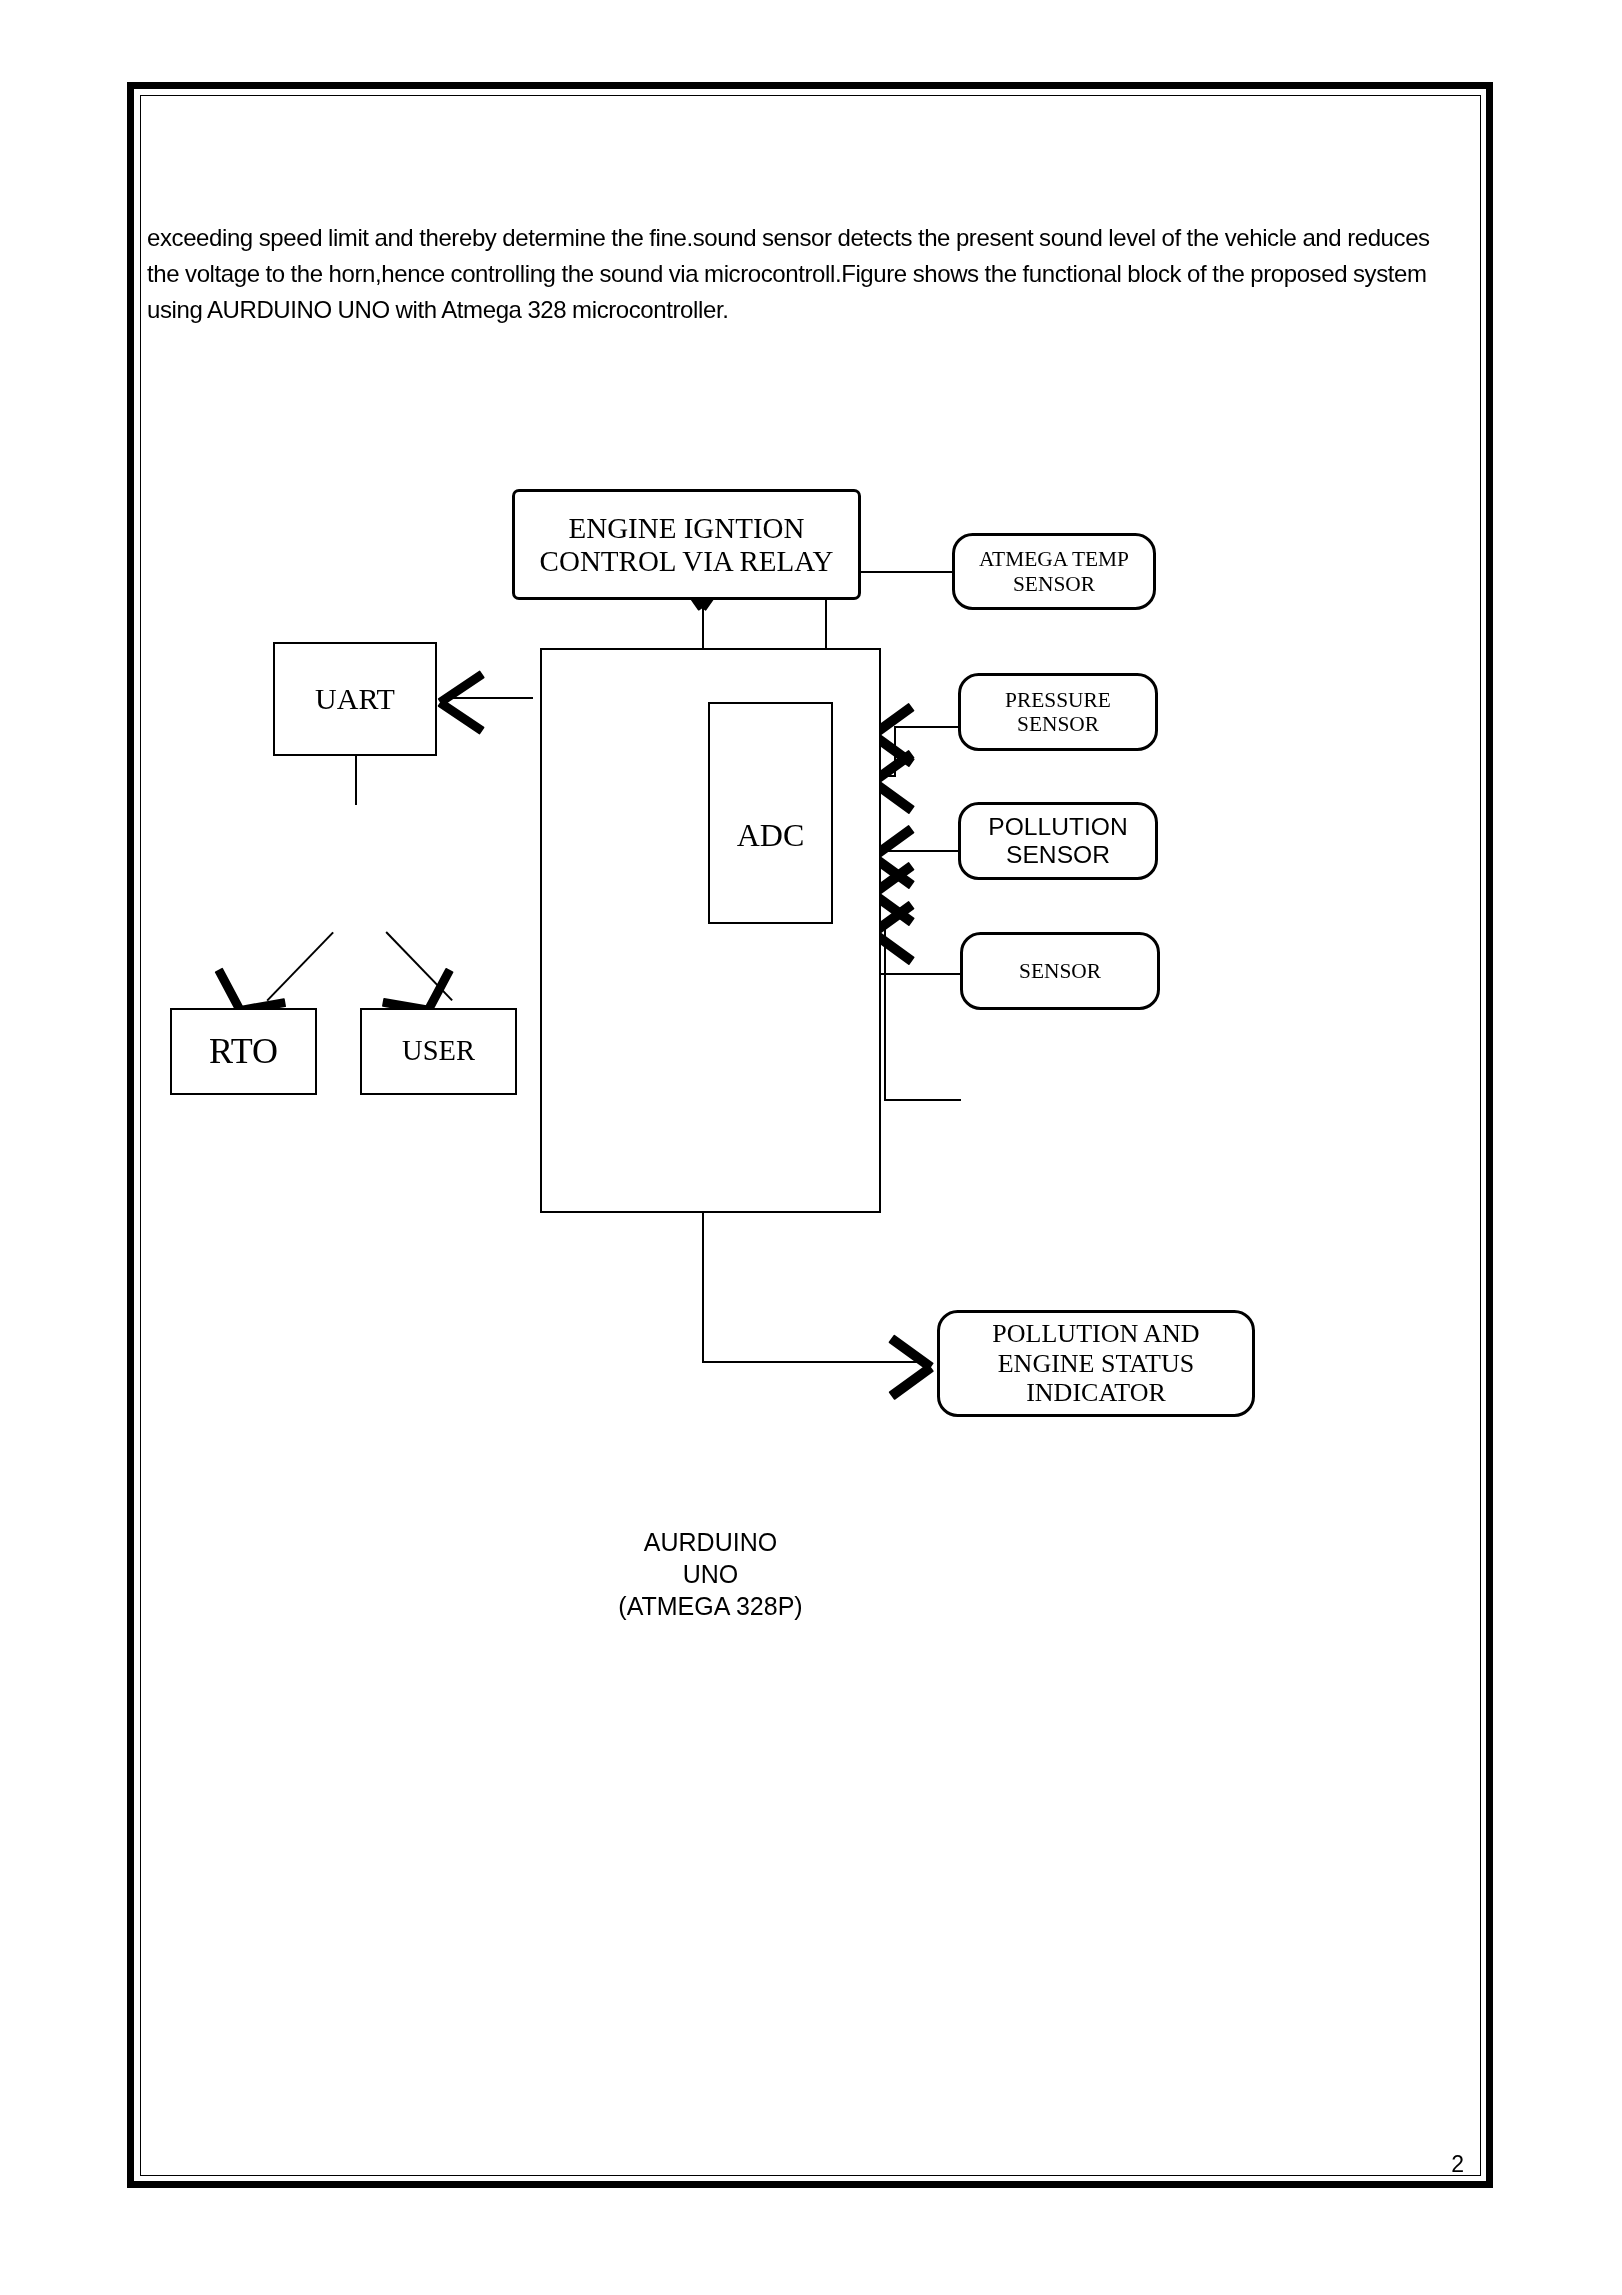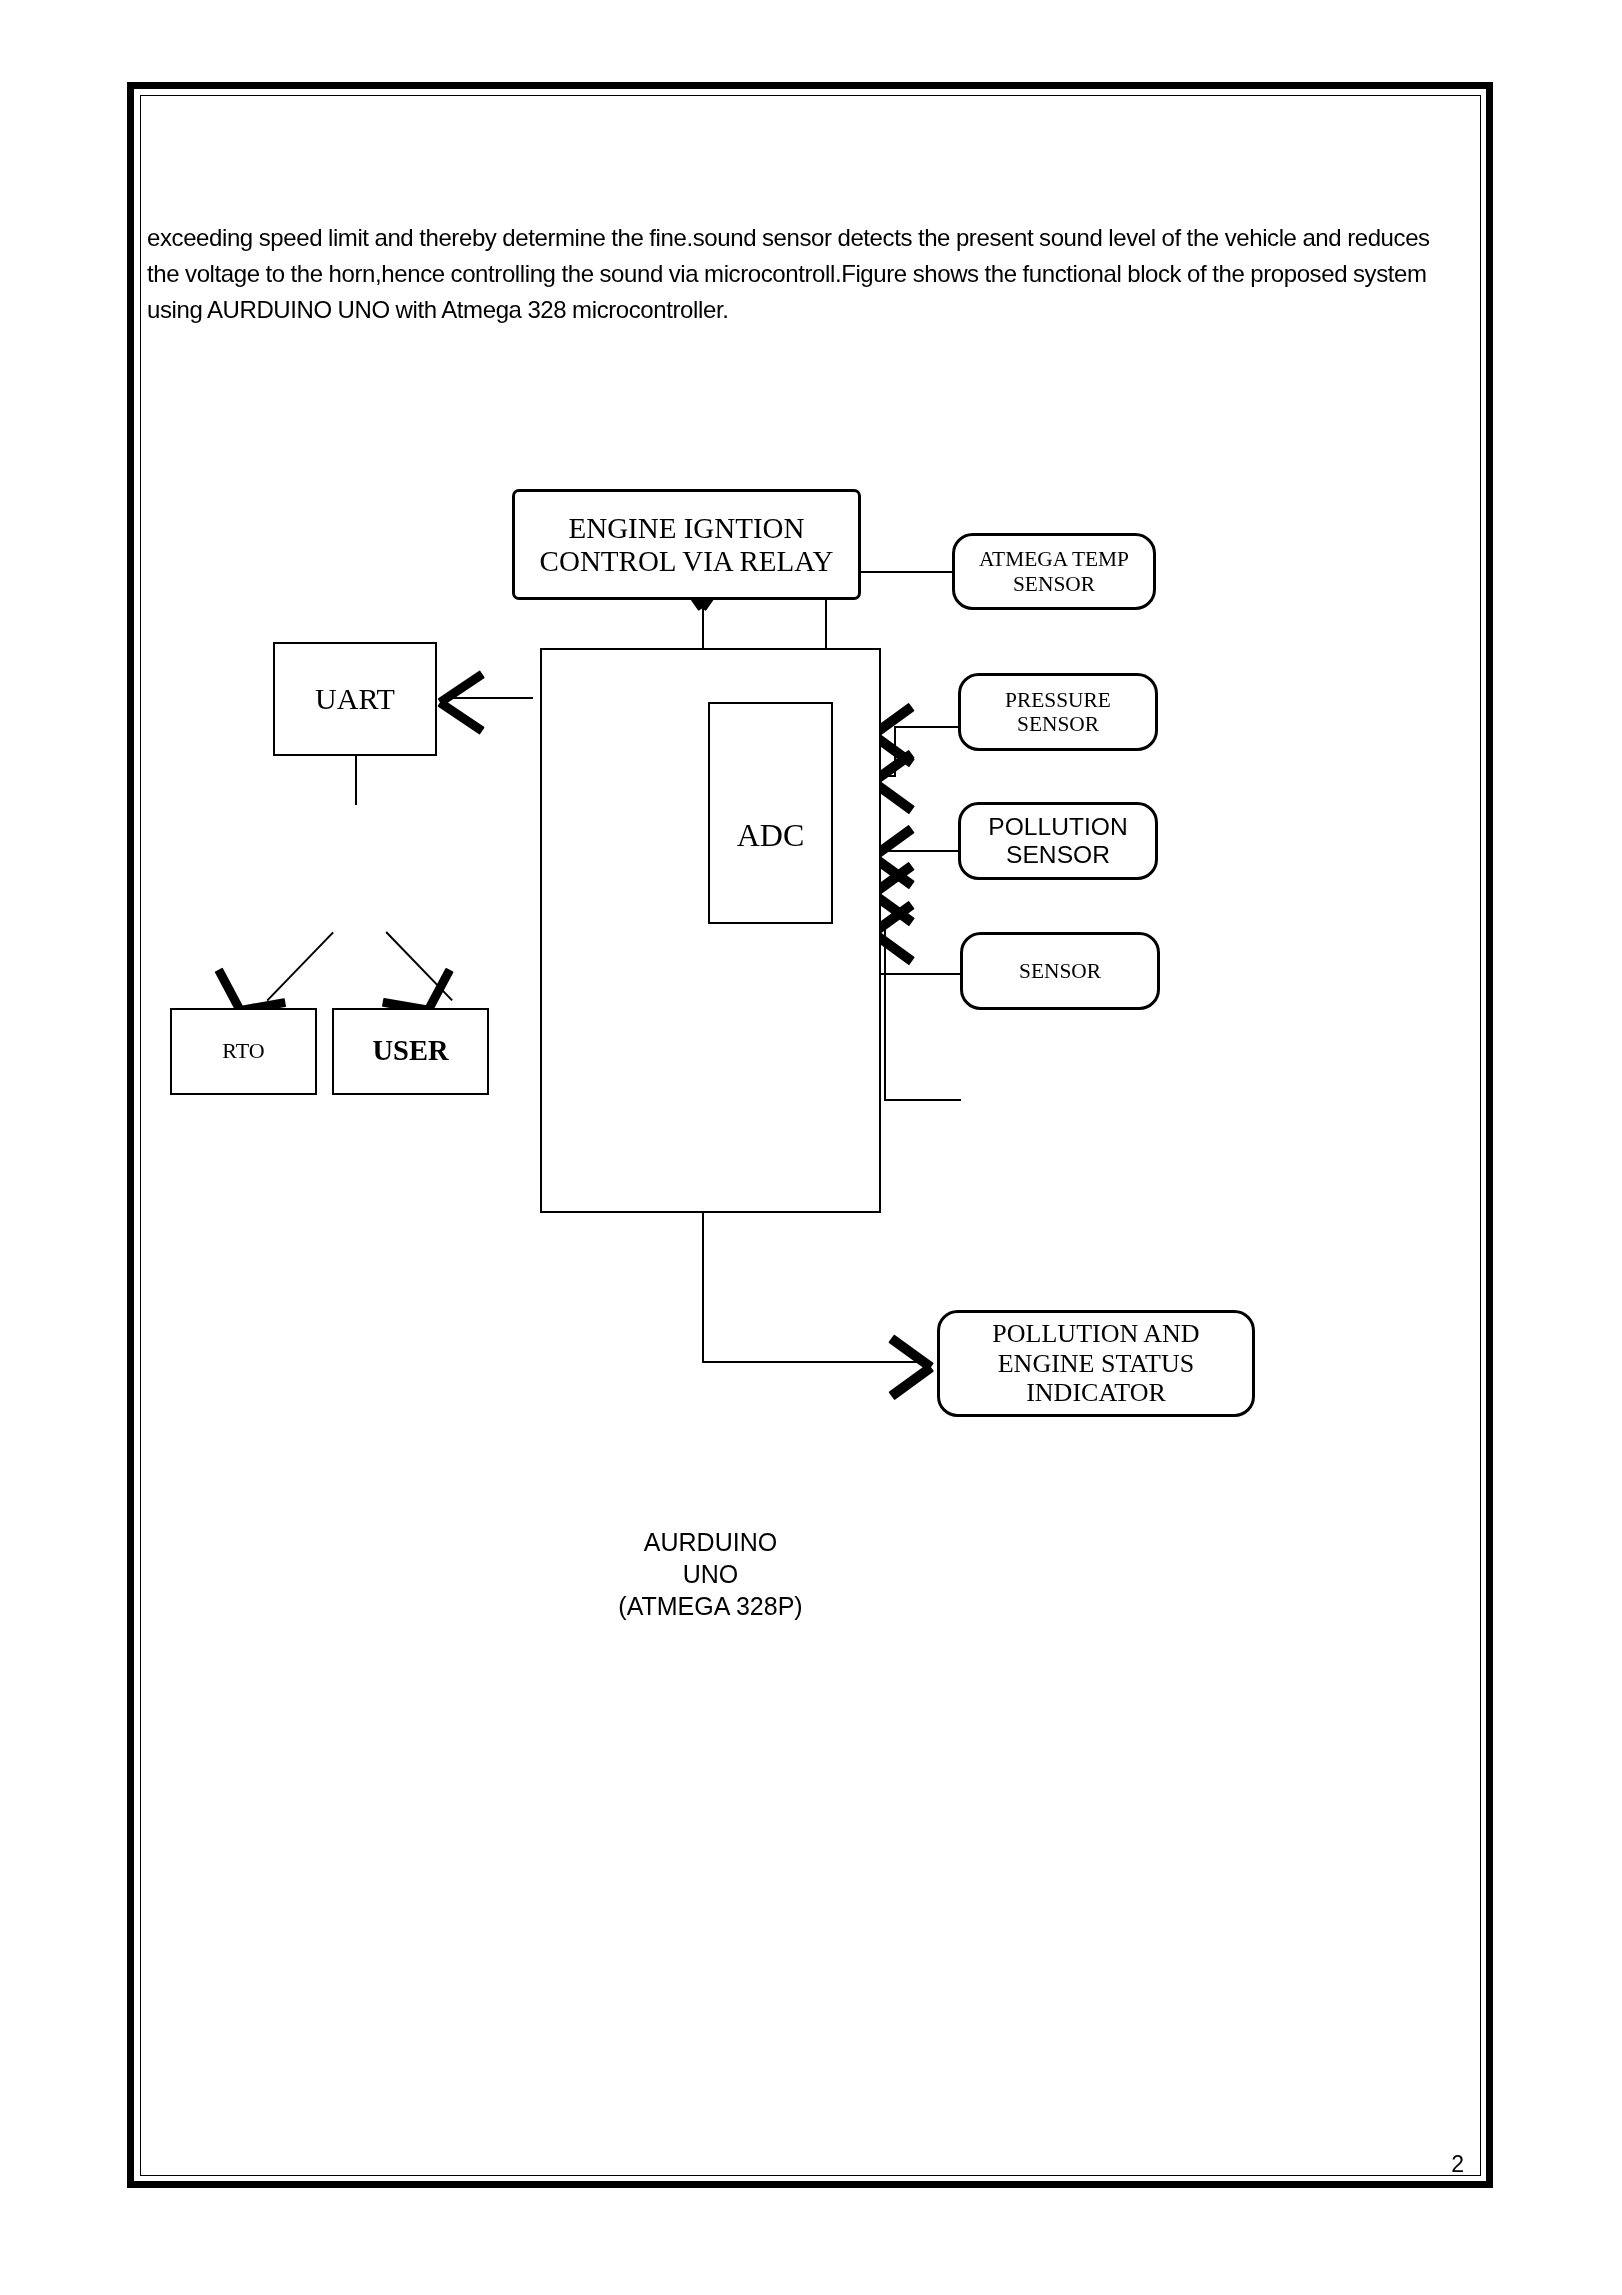--- a/index.html
+++ b/index.html
@@ -82,22 +82,22 @@
     white-space: pre-line;
     line-height: 1.13;
   }
   .serif  { font-family: "Liberation Serif", serif; }
   .sans   { font-family: Liberation Sans, sans-serif; }
 
   
   #node-ignition   { left: 512px; top: 489px;  width: 349px; height: 111px; font-size: 29px; border-radius: 7px; }
   #node-uart       { left: 273px; top: 642px;  width: 164px; height: 114px; font-size: 30px; }
   #node-gsm        { left: 273px; top: 836px; width: 168px; height: 95px; font-size: 28.5px; }
-  #node-rto        { left: 170px; top: 1008px; width: 147px; height: 87px; font-size: 22px; }
-  #node-user       { left: 332px; top: 1008px; width: 157px; height: 87px; font-size: 28.5px; font-weight: bold; }
+  #node-rto        { left: 170px; top: 1008px; width: 147px; height: 87px; font-size: 36px; }
+  #node-user       { left: 360px; top: 1008px; width: 157px; height: 87px; font-size: 28.5px; }
 
   #node-mcu {
     left: 532px; top: 648px; width: 341px; height: 565px;
     border-width: 2.4px;
     display: block;
     margin-left: 8px;
   }
   #mcu-caption {
     position: absolute;
     left: 0; right: 0;

